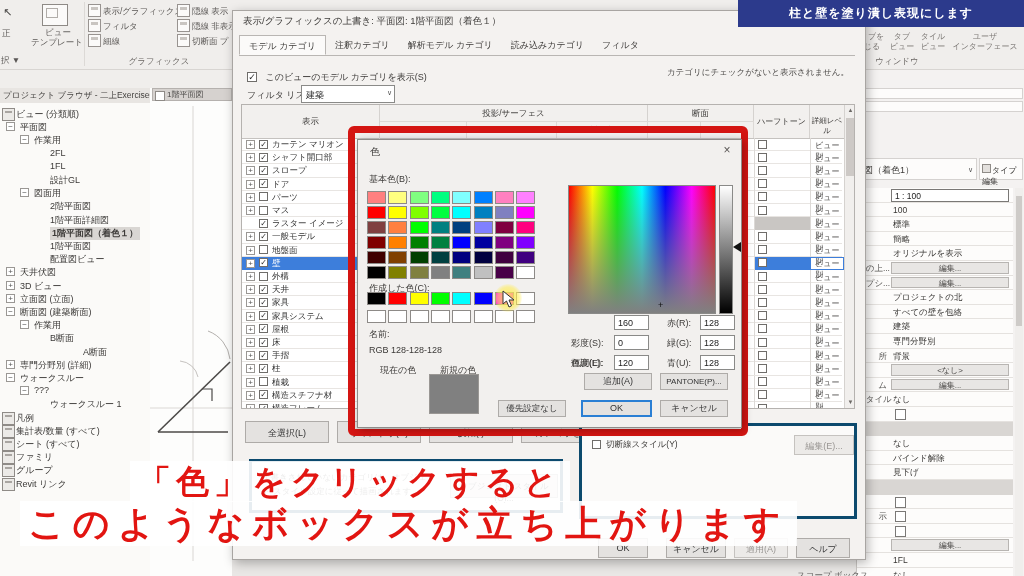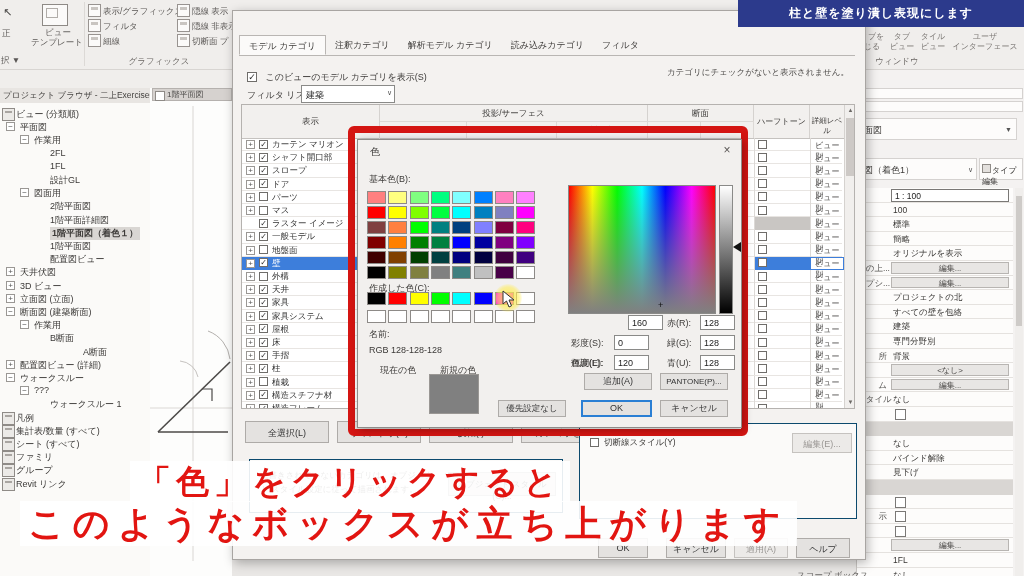--- a/index.html
+++ b/index.html
@@ -85,21 +85,21 @@
   .trow.sel .tname{color:#fff;}
   .trow.sel .tdet{border:1px solid #3d7edb;padding-top:0.5px;}
   .trow.gray .thalf{background:#c9c6c3;}
   .tscroll{position:absolute;left:602px;top:0;width:12px;height:303px;background:#f1efed;border-left:1px solid #d5d2cf;box-sizing:border-box;}
   .tscroll .up,.tscroll .dn{position:absolute;left:0;width:11px;height:11px;font-size:6px;color:#6b6865;text-align:center;line-height:11px;}
   .tscroll .up{top:0;} .tscroll .dn{bottom:0;}
   .tthumb{position:absolute;left:1px;top:13px;width:9px;height:58px;background:#cdc9c6;}
   .btn{position:absolute;background:#e4e2e0;border:1px solid #aeaba8;font-size:9px;color:#333;
        text-align:center;box-sizing:border-box;}
   .btn.disabled{background:#eceae8;border-color:#c5c2bf;color:#9a9794;}
-  .groupbox{position:absolute;background:#fbfaf9;border:1px solid #0c4a6e;box-sizing:border-box;}
+  .groupbox{position:absolute;background:#fbfaf9;border:3px solid #0c4a6e;box-sizing:border-box;}
   
   .redbox{left:348px;top:126px;width:400px;height:310px;border:7px solid #d41512;border-radius:6px;
           box-sizing:border-box;z-index:40;}
   
   .cdlg{left:357px;top:139px;width:385px;height:289px;background:#f2f0ee;border:1px solid #8f8c89;
         box-shadow:2px 2px 8px rgba(0,0,0,0.3);z-index:50;box-sizing:border-box;}
   .cd-title{position:absolute;left:12px;top:5px;font-size:10px;color:#3a3836;}
   .cd-close{position:absolute;left:360px;top:3px;width:18px;height:16px;font-size:12px;color:#5a5755;text-align:center;}
   .cd-label{position:absolute;font-size:9px;color:#3c3a38;white-space:nowrap;}
   .swatch{position:absolute;width:19px;height:13px;border:1px solid #8d8a87;box-sizing:border-box;background:#fff;}
@@ -243,21 +243,21 @@
           <div class="tlabel" style="left: 34px;">作業用</div>
         </div>
         <div class="titem" style="top: 224.4px;">
           <div class="tlabel" style="left: 50px;">B断面</div>
         </div>
         <div class="titem" style="top: 237.6px;">
           <div class="tlabel" style="left: 50px; margin-left: 33px;">A断面</div>
         </div>
         <div class="titem" style="top: 250.8px;">
           <div class="exp" style="left: 6px;">+</div>
-          <div class="tlabel" style="left: 20px;">配置図ビュー (詳細)</div>
+          <div class="tlabel" style="left: 20px;">専門分野別 (詳細)</div>
         </div>
         <div class="titem" style="top: 264px;">
           <div class="exp" style="left: 6px;">−</div>
           <div class="tlabel" style="left: 20px;">ウォークスルー</div>
         </div>
         <div class="titem" style="top: 277.2px;">
           <div class="exp" style="left: 20px;">−</div>
           <div class="tlabel" style="left: 34px;">???</div>
         </div>
         <div class="titem" style="top: 290.4px;">
@@ -302,24 +302,20 @@
       <path d="M30,260 A20,20 0 0 1 48,276" stroke="#c5c2bf" fill="none" stroke-width="1"></path>
       <path d="M8,331 L80,261" stroke="#4c4a48" fill="none" stroke-width="1.6"></path>
       <path d="M8,331 L78,331" stroke="#4c4a48" fill="none" stroke-width="1.6"></path>
       <path d="M52,288 L62,288 L62,300" stroke="#4c4a48" fill="none" stroke-width="1.2"></path>
     </svg>
   </div>
 
   <div class="props a">
     <div class="pbox" style="left:2px;top:18px;width:164px;height:11px;"></div>
     <div class="pbox" style="left:2px;top:31px;width:164px;height:11px;"></div>
-    <div class="pbox" style="left:2px;top:48px;width:158px;height:22px;padding:5px 0 0 4px;">
-      <span>面図</span>
-      <span style="position:absolute;right:4px;top:7px;font-size:7px;color:#555;">▼</span>
-    </div>
     <div class="pbox" style="left:2px;top:88px;width:118px;height:22px;padding:5px 0 0 4px;">
       <span>図（着色1）</span>
       <span style="position:absolute;right:3px;top:7px;font-size:7px;color:#555;">∨</span>
     </div>
     <div class="pbox" style="left:122px;top:88px;width:44px;height:22px;padding:5px 0 0 2px;font-size:8px;">
       <span style="display:inline-block;width:7px;height:7px;border:1px solid #8f8b87;background:#e3e0dd;margin-right:1px;"></span><span>タイプ編集</span>
     </div>
     <div style="position:absolute;left:0;top:118px;width:156px;height:388px;">
         <div class="prow" style="top: 0px;">
           <div class="plabel"></div>
@@ -423,20 +419,21 @@
           <div class="plabel" style="width: 88px; left: -60px; text-align: left;">スコープ ボックス</div>
           <div class="pval">なし</div>
         </div>
       </div>
     <div class="pscroll">
         <div class="pthumb"></div>
       </div>
   </div>
 
   <div class="dlg a">
+    <div class="dlg-title">表示/グラフィックスの上書き: 平面図: 1階平面図（着色１）</div>
     <div class="tabs">
         <div class="tab active">モデル カテゴリ</div>
         <div class="tab">注釈カテゴリ</div>
         <div class="tab">解析モデル カテゴリ</div>
         <div class="tab">読み込みカテゴリ</div>
         <div class="tab">フィルタ</div>
       </div>
     <div class="a" style="left:14px;top:55px;">
       <span class="cb">✓</span>
       <span class="small" style="margin-left:4px;">このビューのモデル カテゴリを表示(S)</span>
@@ -804,21 +801,21 @@
     <div class="cd-label" style="left:11px;top:205px;">RGB 128-128-128</div>
     <div class="cd-label" style="left:22px;top:224px;">現在の色</div>
     <div class="cd-label" style="left:82px;top:224px;">新規の色</div>
     <div class="newswatch" style="background: rgb(128, 128, 128);"></div>
     <div class="gradient"></div>
     <div class="lumbar"></div>
     <div class="lumarrow"></div>
     <div class="crossmark">+</div>
     <div>
         <div class="cfield-label" style="left: 213px; top: 177px; margin-top: 40px;">色調(E):</div>
-        <div class="cfield-input" style="left: 256px; top: 175px; margin-left: 14px;">160</div>
+        <div class="cfield-input" style="left: 256px; top: 175px;">160</div>
         <div class="cfield-label" style="left: 213px; top: 197px;">彩度(S):</div>
         <div class="cfield-input" style="left: 256px; top: 195px;">0</div>
         <div class="cfield-label" style="left: 213px; top: 217px;">輝度(L):</div>
         <div class="cfield-input" style="left: 256px; top: 215px;">120</div>
       </div>
     <div>
         <div class="cfield-label" style="left: 309px; top: 177px;">赤(R):</div>
         <div class="cfield-input" style="left: 342px; top: 175px;">128</div>
         <div class="cfield-label" style="left: 309px; top: 197px;">緑(G):</div>
         <div class="cfield-input" style="left: 342px; top: 195px;">128</div>

